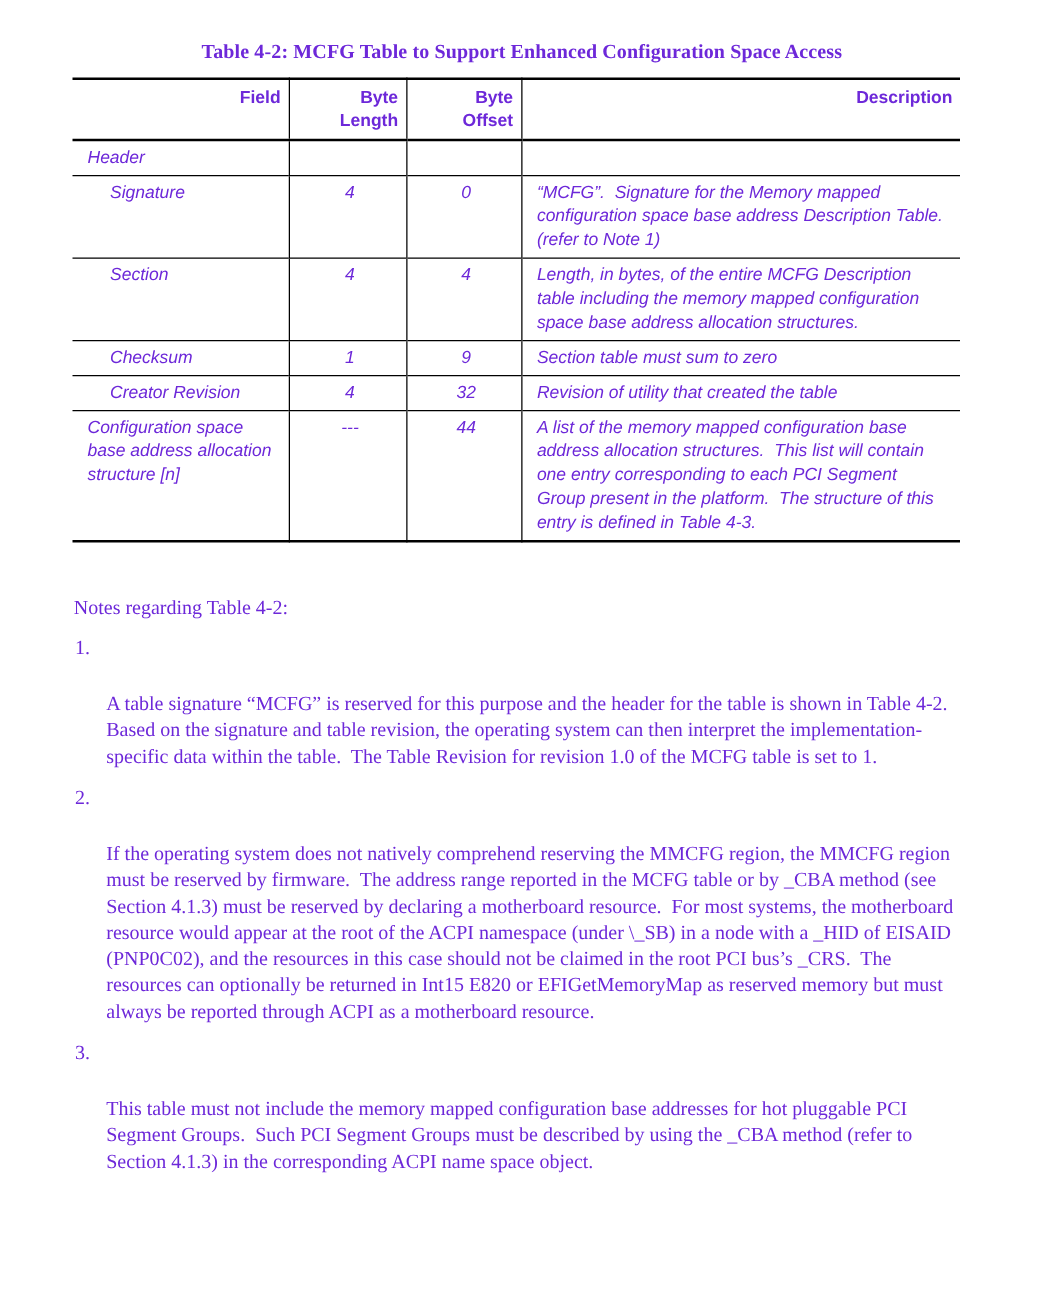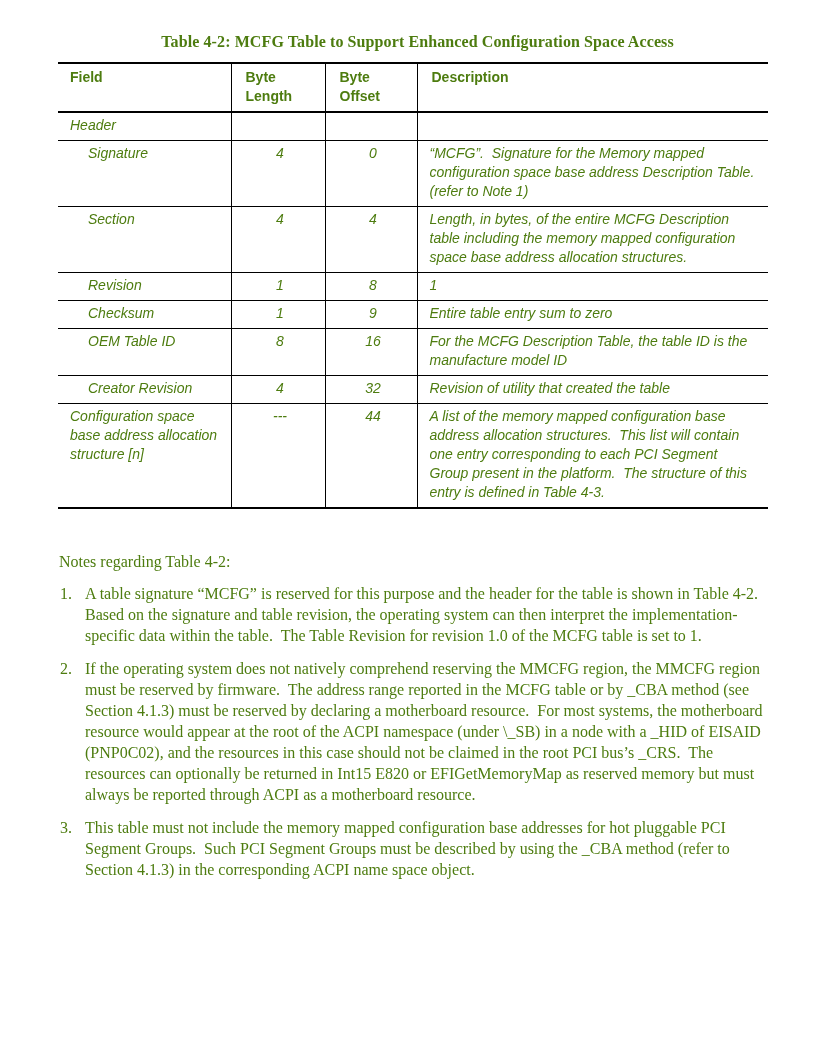--- a/index.html
+++ b/index.html
@@ -1,21 +1,21 @@
 <!DOCTYPE html>
 <html><head>
 <meta charset="utf-8">
 <style>
   html, body { margin: 0; padding: 0; background: #ffffff; }
   .page {
     position: relative;
     width: 835px;
     height: 1043px;
     background: #ffffff;
-    color: #4d7c0f;
+    color: #6d28d9;
     font-family: "Liberation Serif", serif;
     overflow: hidden;
     box-sizing: border-box;
   }
   .title {
     padding-top: 33px;
     text-align: center;
     font-weight: bold;
     font-size: 16px;
     letter-spacing: 0.1px;
@@ -24,21 +24,21 @@
     border-collapse: collapse;
     table-layout: fixed;
     width: 710px;
     margin: 11px 0 0 58px;
     font-family: "Liberation Sans", "DejaVu Sans", sans-serif;
     border-top: 2px solid #000;
     border-bottom: 2px solid #000;
   }
   table.spec th, table.spec td { vertical-align: top; box-sizing: border-box; }
   table.spec th {
-    text-align: left;
+    text-align: right;
     font-size: 14px;
     font-weight: bold;
     line-height: 1.35;
     padding: 4px 6px 5px 14px;
     border-bottom: 2px solid #000;
   }
   table.spec th.col-field { padding-left: 12px; }
   table.spec td {
     font-size: 14px;
     line-height: 1.36;
@@ -53,21 +53,21 @@
   td.cell-desc, td.cell-field { white-space: pre-wrap; }
   .notes {
     margin: 42px 0 0 58px;
     width: 712px;
     font-size: 16px;
     line-height: 21px;
   }
   .notes-heading { margin: 0 1px 11px 1px; font-family: Liberation Serif, serif; }
   .note { display: flex; margin-bottom: 12px; }
   .note-num { flex: 0 0 27px; width: 27px; padding-left: 2px; box-sizing: border-box; }
-  .note-text { flex: 1; white-space: pre-wrap; }
+  .note-text { flex: 1; white-space: pre-wrap; margin-top: 45px; }
 </style>
 </head>
 <body>
 
 <div class="page">
 
   <div class="title">Table 4-2:  MCFG Table to Support Enhanced Configuration Space Access</div>
 
   <table class="spec">
     <colgroup>
@@ -97,36 +97,24 @@
         <td class="cell-num">0</td>
         <td class="cell-desc">“MCFG”.  Signature for the Memory mapped configuration space base address Description Table.  (refer to Note 1)</td>
       </tr>
         <tr class="indent">
         <td class="cell-field">Section</td>
         <td class="cell-num">4</td>
         <td class="cell-num">4</td>
         <td class="cell-desc">Length, in bytes, of the entire MCFG Description table including the memory mapped configuration space base address allocation structures.</td>
       </tr>
         <tr class="indent">
-        <td class="cell-field">Revision</td>
-        <td class="cell-num">1</td>
-        <td class="cell-num">8</td>
-        <td class="cell-desc">1</td>
-      </tr>
-        <tr class="indent">
         <td class="cell-field">Checksum</td>
         <td class="cell-num">1</td>
         <td class="cell-num">9</td>
-        <td class="cell-desc">Entire table entry sum to zero</td>
-      </tr>
-        <tr class="indent">
-        <td class="cell-field">OEM Table ID</td>
-        <td class="cell-num">8</td>
-        <td class="cell-num">16</td>
-        <td class="cell-desc">For the MCFG Description Table, the table ID is the manufacture model ID</td>
+        <td class="cell-desc">Section table must sum to zero</td>
       </tr>
         <tr class="indent">
         <td class="cell-field">Creator Revision</td>
         <td class="cell-num">4</td>
         <td class="cell-num">32</td>
         <td class="cell-desc">Revision of utility that created the table</td>
       </tr>
         <tr>
         <td class="cell-field">Configuration space base address allocation structure [n]</td>
         <td class="cell-num">---</td>

